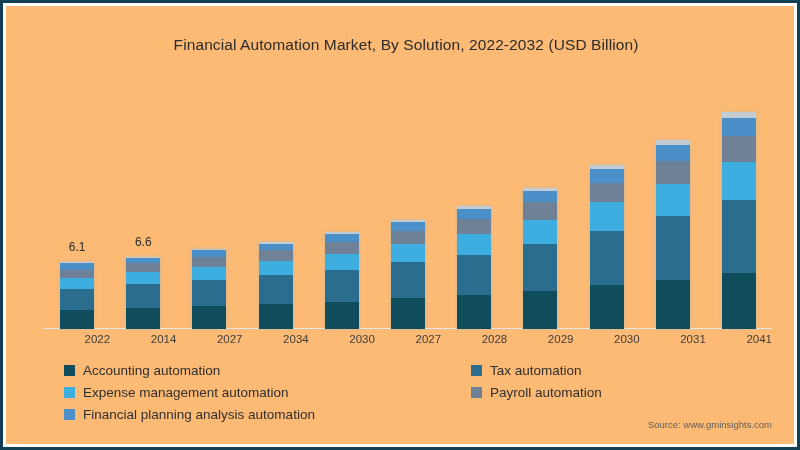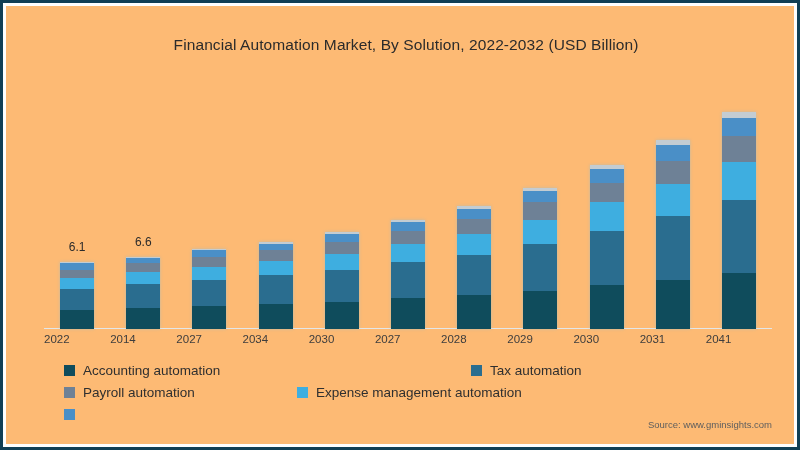--- a/index.html
+++ b/index.html
@@ -72,21 +72,21 @@
   #xaxis{
     position:absolute;
     left:38px;
     top:327px;
     width:728px;
     height:20px;
   }
   .xtick{
     position:absolute;
     width:66px;
-    text-align:left;
+    text-align:right;
     font-size:11.5px;
     color:#3d3d3d;
   }
   
   #legend{
     position:absolute;
     left:58px;
     top:353px;
     width:640px;
   }
@@ -265,32 +265,33 @@
           <div class="legend-item col1">
             <span class="swatch" style="background: rgb(15, 76, 92);"></span>
             <span class="legend-text">Accounting automation</span>
           </div>
           <div class="legend-item col2">
             <span class="swatch" style="background: rgb(42, 109, 143);"></span>
             <span class="legend-text">Tax automation</span>
           </div>
         </div>
         <div class="legend-row">
+          <div class="legend-item col1">
+            <span class="swatch" style="background: rgb(62, 174, 224);"></span>
+            <span class="legend-text">Expense management automation</span>
+          </div>
           <div class="legend-item col2">
             <span class="swatch" style="background: rgb(110, 129, 150);"></span>
             <span class="legend-text">Payroll automation</span>
           </div>
-          <div class="legend-item col1">
-            <span class="swatch" style="background: rgb(62, 174, 224);"></span>
-            <span class="legend-text">Expense management automation</span>
-          </div>
         </div>
         <div class="legend-row">
           <div class="legend-item col1">
             <span class="swatch" style="background: rgb(74, 143, 199);"></span>
+            <span class="legend-text">Financial planning analysis automation</span>
           </div>
         </div>
       </div>
 
     <div id="source">Source: www.gminsights.com</div>
 
   </div>
 </div>
 
 </body></html>

